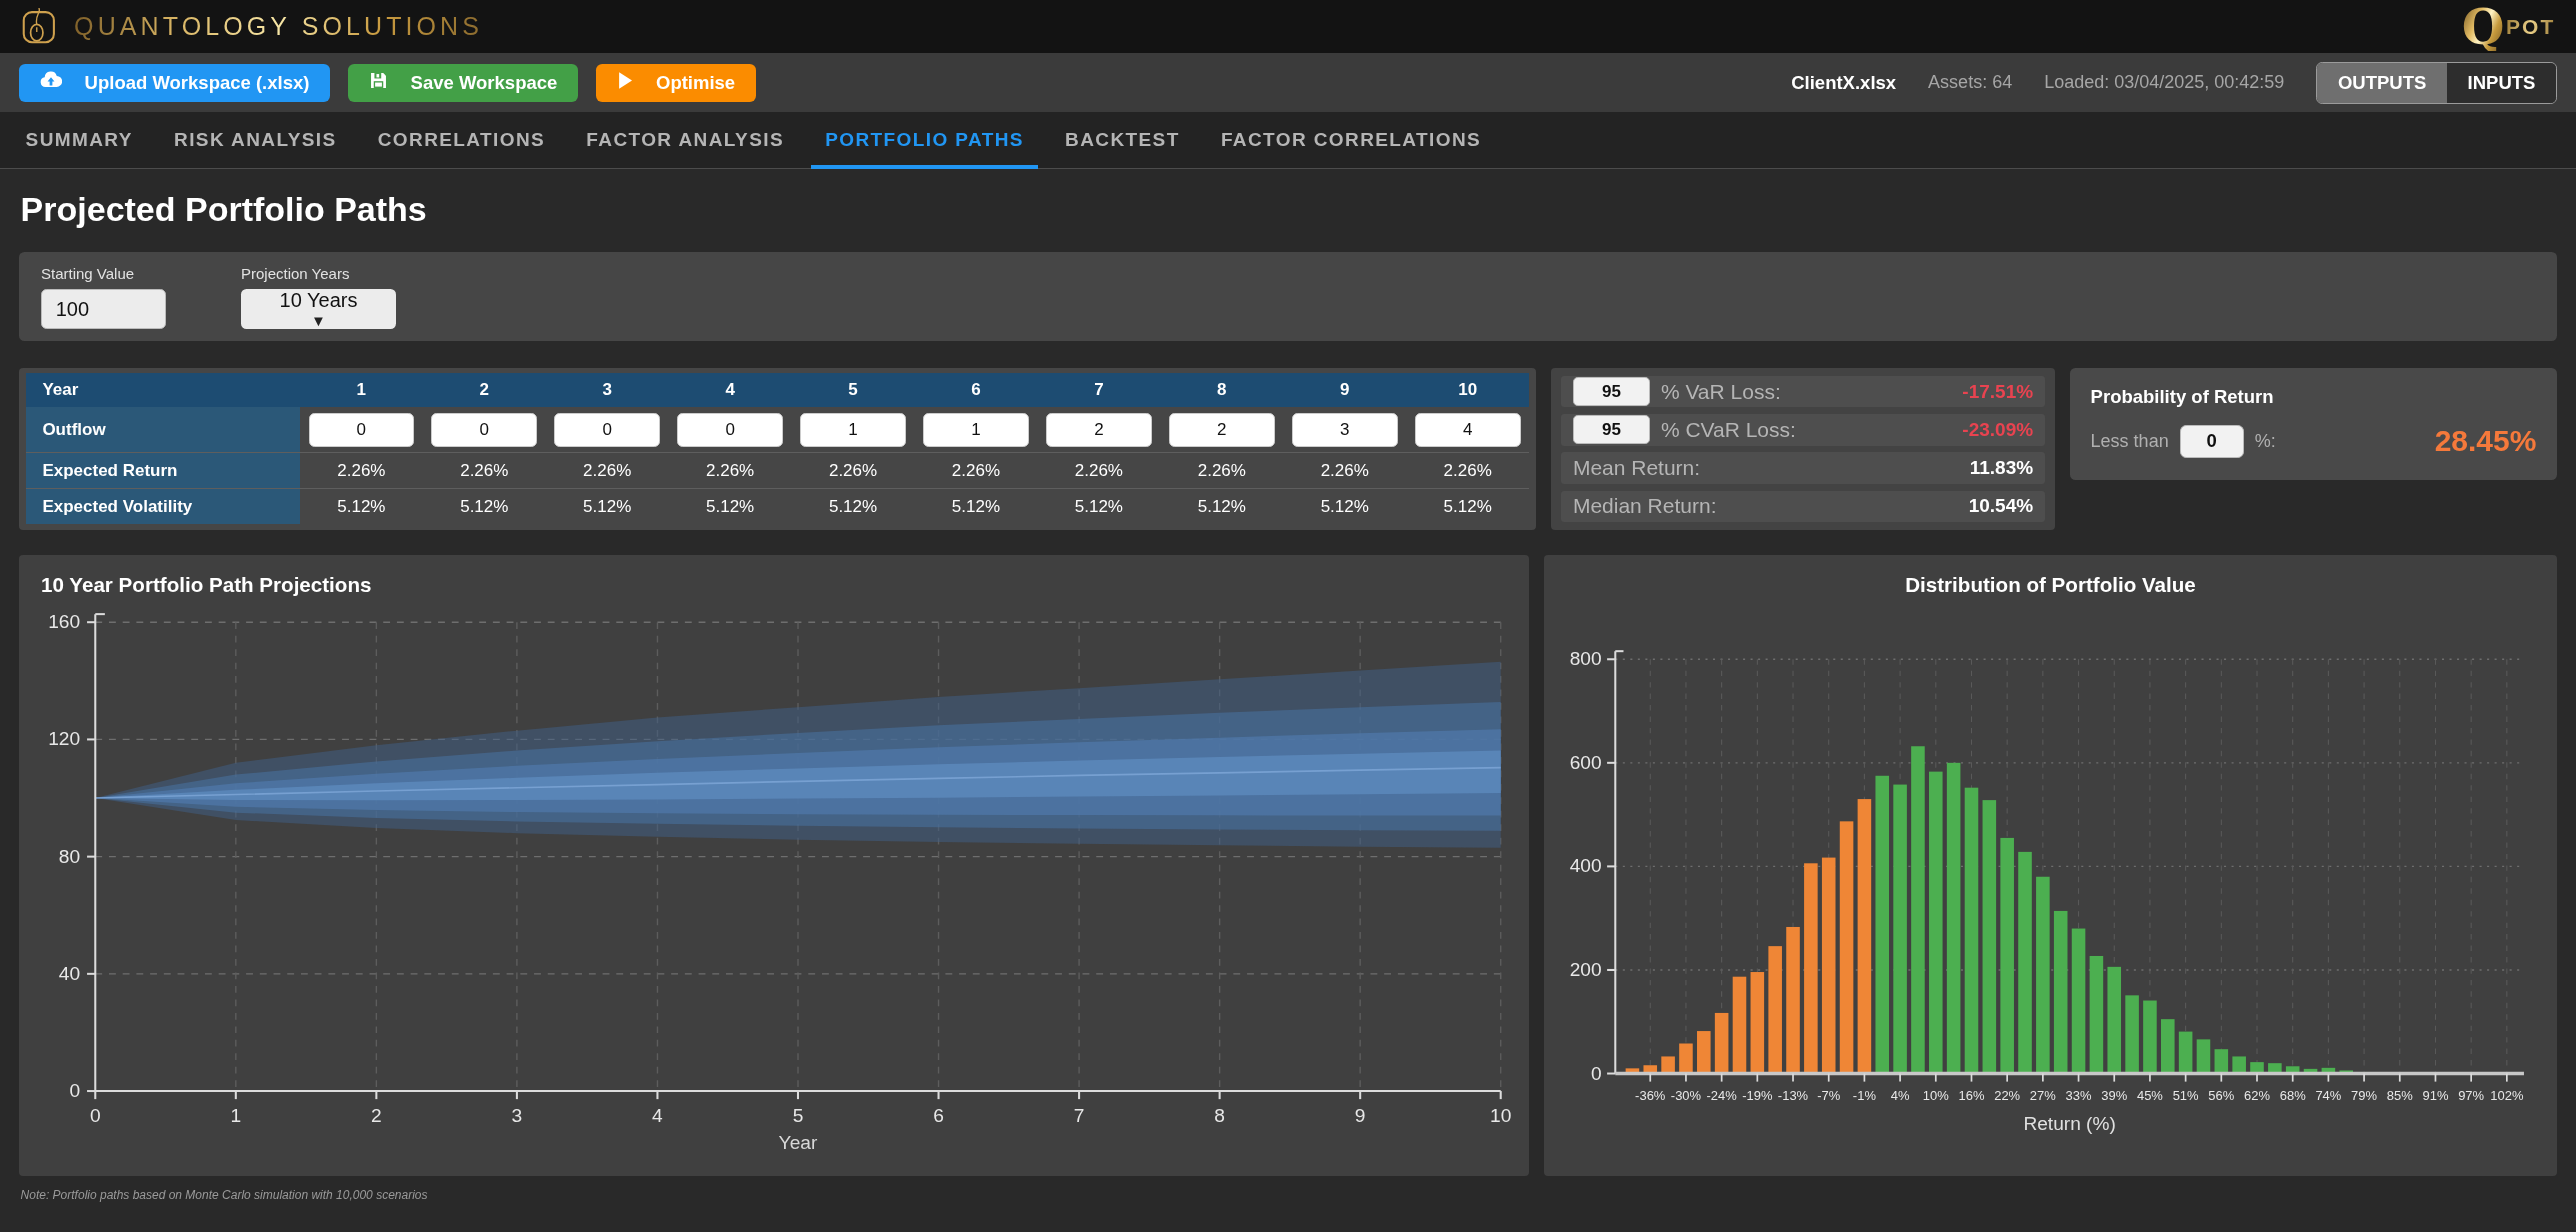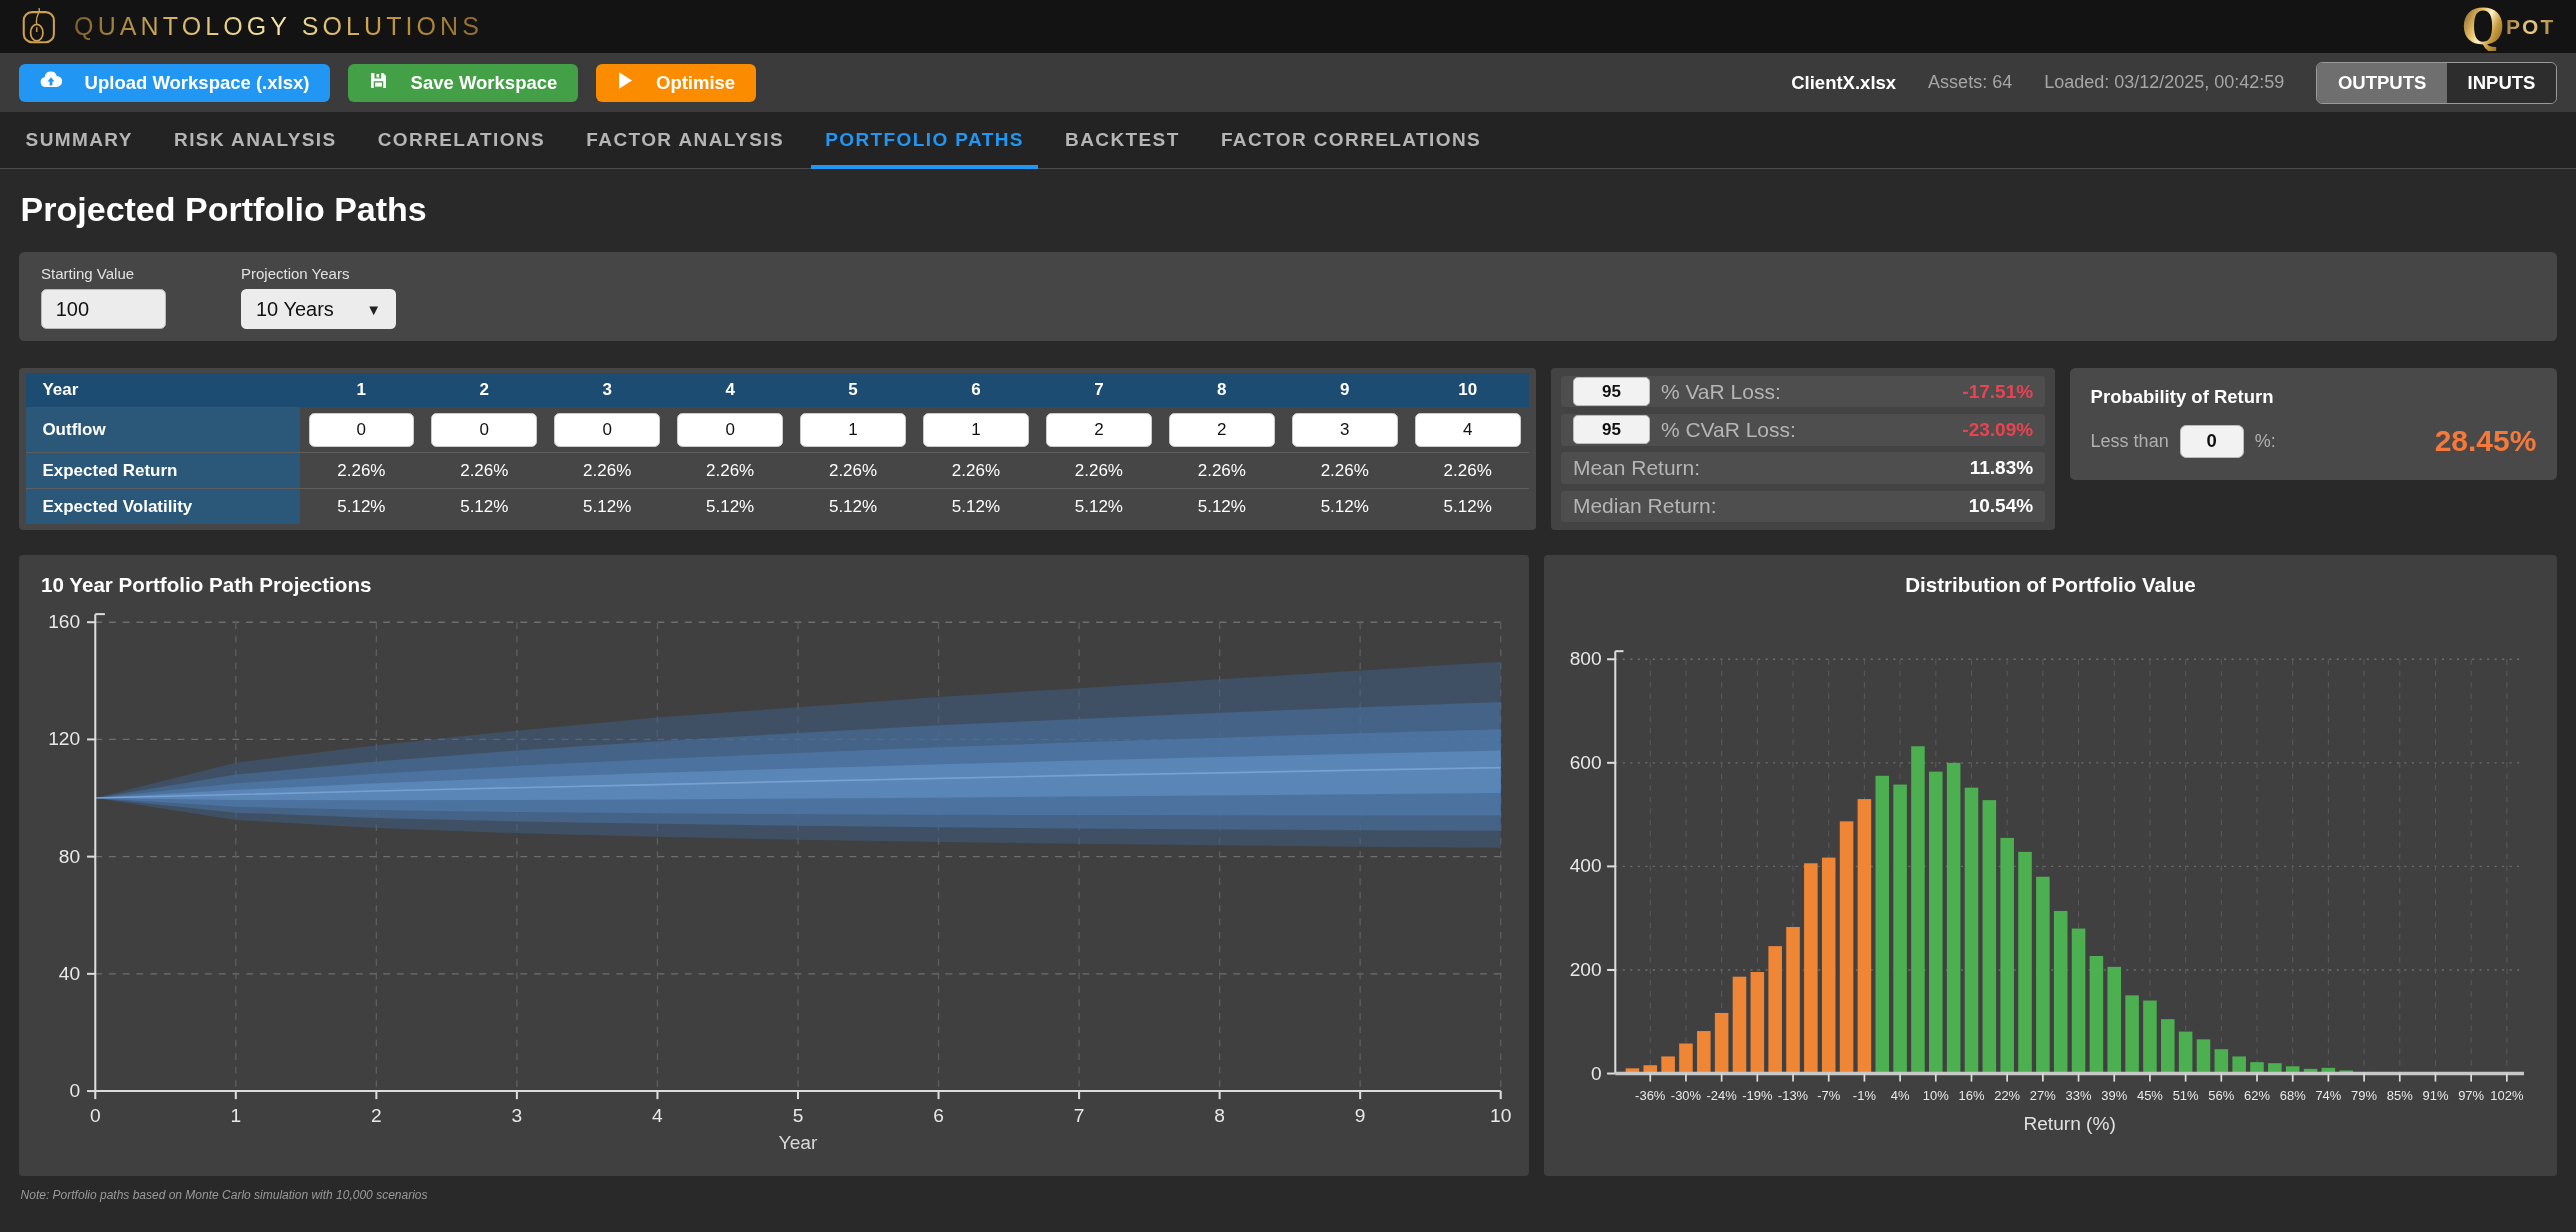--- a/index.html
+++ b/index.html
@@ -51,21 +51,21 @@
          height:4.8px; background:#2196f3; }
   
   .page-title { margin:20.6px 20.6px 0; font-size:34px; font-weight:bold; }
   .controls { margin:23px 19px 0; height:89px; background:#464646; border-radius:5.5px;
               padding:13.7px 22px; display:flex; gap:75px; }
   .field .flabel { font-size:15px; color:#e2e2e2; margin-bottom:6.9px; }
   .tinput { width:125px; height:40px; background:#ececec; border:0.7px solid #bbb; border-radius:5.5px;
             color:#111; font-size:20px; padding:0 13.7px; font-family:"Liberation Sans", sans-serif; }
   .tselect { width:155px; height:40px; background:#ececec; border-radius:5.5px; color:#111;
              font-size:20px; display:flex; align-items:center; justify-content:space-between;
-             padding:0 15px; cursor:pointer; }
+             padding:0 15px; cursor:pointer;flex-direction:column; }
   .tselect .arrow { font-size:15px; color:#222; }
   
   .midrow { margin:27.4px 19px 0; display:flex; gap:15px; align-items:stretch; }
   .table-panel { flex:1; background:#464646; border-radius:4.1px; padding:5.5px 6.9px; }
   .ptable { display:grid; grid-template-columns:274px repeat(10,1fr);
             grid-template-rows:34px 45px 36px 36px; width:100%; }
   .ptable .cell { display:flex; align-items:center; justify-content:center; font-size:17px; }
   .ptable .th { background:#1d4c72; font-weight:bold; }
   .ptable .th.first { justify-content:flex-start; padding-left:16.5px; }
   .ptable .rowlabel { background:#2b5878; font-weight:bold; justify-content:flex-start; padding-left:16.5px; }
@@ -146,21 +146,21 @@
     <span>
       <svg width="16.5" height="19" viewBox="0 0 24 28">
           <path fill="#fff" d="M3 2l19 12L3 26z"></path>
         </svg>
     </span>
     <span>Optimise</span>
   </button>
   <div class="toolbar-right">
     <span class="file-name">ClientX.xlsx</span>
     <span class="meta">Assets: 64</span>
-    <span class="meta">Loaded: 03/12/2025, 00:42:59</span>
+    <span class="meta">Loaded: 03/04/2025, 00:42:59</span>
     <div class="toggle">
       <span class="seg active">OUTPUTS</span>
       <span class="seg inactive">INPUTS</span>
     </div>
   </div>
 </div>
 
 <div class="tabbar" id="tabbar">
     <div class="tab">SUMMARY</div>
     <div class="tab">RISK ANALYSIS</div>

